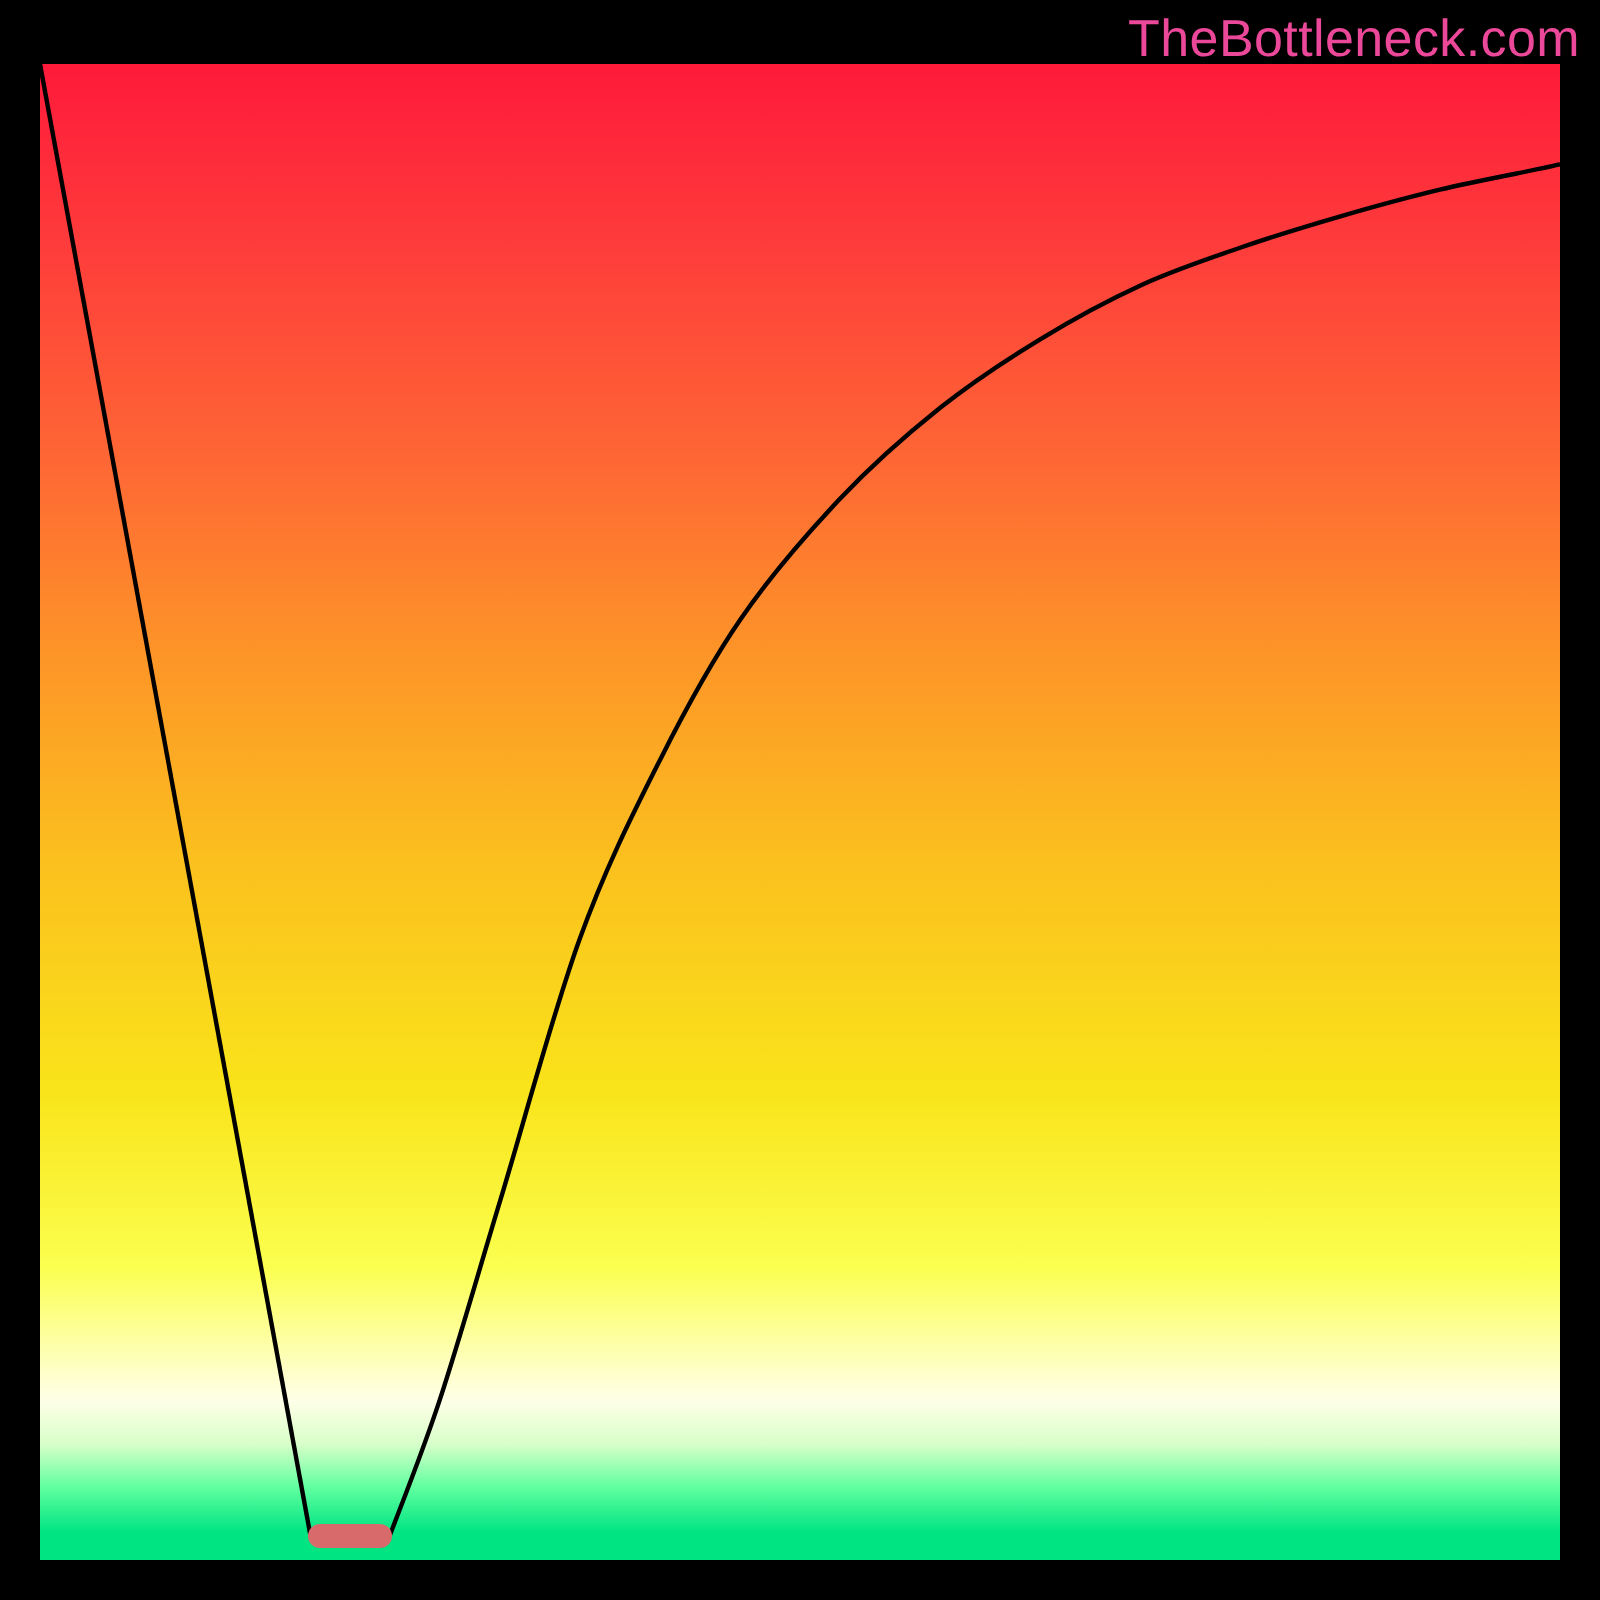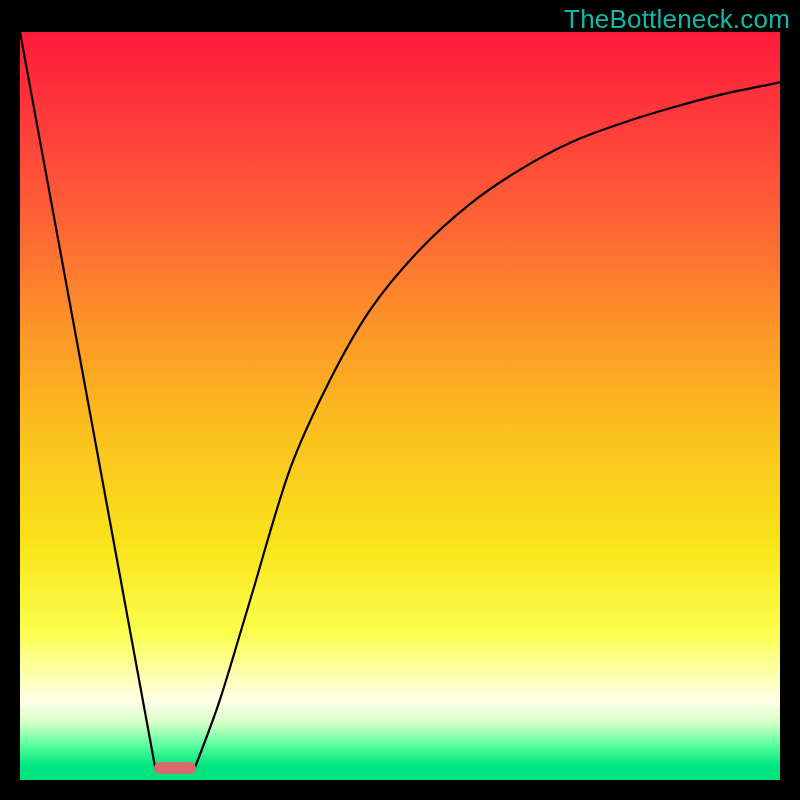--- a/index.html
+++ b/index.html
@@ -13,21 +13,21 @@
   }
   .stage {
     position: relative;
     width: 800px;
     height: 800px;
   }
   .watermark {
     position: absolute;
     top: 4px;
     right: 10px;
-    color: #14b8a6;
+    color: #ec4899;
     font-size: 26px;
     font-weight: 400;
     letter-spacing: 0.2px;
     z-index: 10;
   }
   .plot-frame {
     position: absolute;
     left: 20px;
     top: 32px;
     width: 760px;

